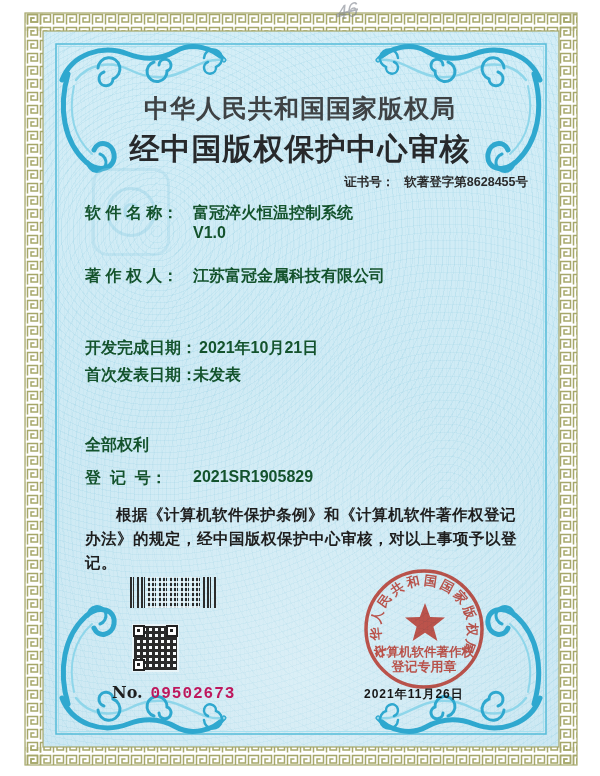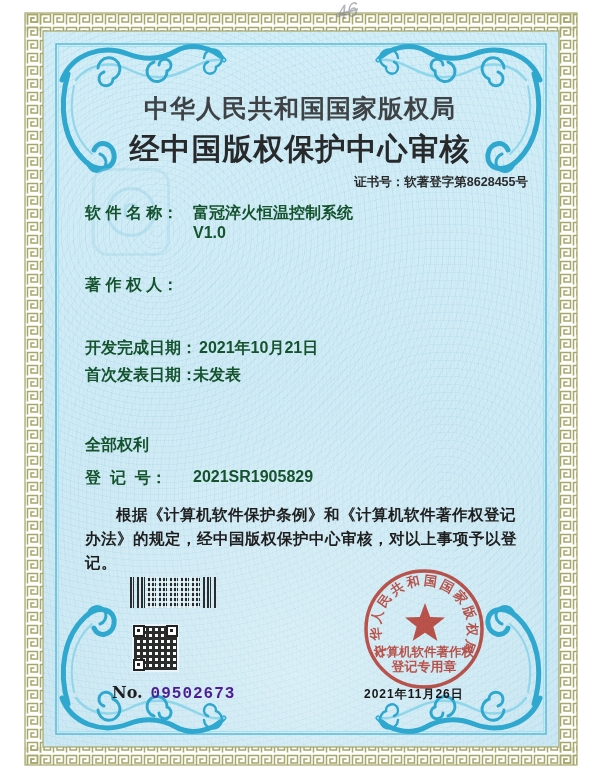--- a/index.html
+++ b/index.html
@@ -15,27 +15,27 @@
       repeating-linear-gradient(88deg, rgba(140,205,225,0.10) 0 1px, rgba(0,0,0,0) 1px 4px),
       linear-gradient(#d4eef7,#cae7f2);}
   .deco{position:absolute;left:0;top:0;z-index:1;}
   .content{position:absolute;left:0;top:0;width:600px;height:776px;z-index:2;color:#222;}
   .content div{position:absolute;}
   .authority{left:0;right:0;top:92px;text-align:center;font-size:25px;font-weight:700;
     color:#3e4244;letter-spacing:1px;}
   .title{left:0;right:0;top:129px;text-align:center;font-size:30px;font-weight:700;
     color:#27292b;letter-spacing:1px;}
   .certno{right:72px;top:174px;font-size:12.5px;font-weight:700;color:#2b2b2b;}
-  .certno .num{}
+  .certno .num{margin-left:10px;}
   .row{left:85px;display:flex;align-items:flex-start;font-size:16px;font-weight:700;color:#14532d;justify-content:center;}
   .row .lbl{width:108px;flex:0 0 108px;white-space:pre;}
   .row .val{white-space:pre;}
   .val2{display:block;}
   .r-name{top:203px;}
-  .r-owner{top:275px;}
+  .r-owner{top:266px;}
   .r-dev{top:338px;gap:6px;}
   .r-pub{top:365px;}
   .r-acq{top:400px;}
   .r-scope{top:435px;}
   .r-reg{top:468px;}
   .statement{left:85px;top:503px;width:437px;font-size:15.5px;font-weight:700;color:#1e1e1e;
     line-height:24px;text-indent:2em;letter-spacing:0.5px;}
   
   .barcode{left:130px;top:577px;width:86px;height:31px;
     background:
@@ -47,21 +47,21 @@
   .qr{left:132px;top:624px;width:47px;height:48px;background:#e8f4f8;}
   .qr .fill{position:absolute;left:2px;top:2px;right:2px;bottom:2px;
     background-image:
       repeating-linear-gradient(0deg,#2b2b2b 0 3px,rgba(0,0,0,0) 3px 6px),
       repeating-linear-gradient(90deg,#2b2b2b 0 3px,rgba(255,255,255,0.75) 3px 6px);}
   .qf{position:absolute;width:12px;height:12px;border:2.5px solid #222;background:#fff;box-sizing:border-box;}
   .qf:before{content:"";position:absolute;left:2px;top:2px;width:3px;height:3px;background:#222;}
   .qf.tl{left:1px;top:1px;} .qf.tr{right:1px;top:1px;} .qf.bl{left:1px;bottom:1px;}
   .serial{left:112px;top:683px;font-size:16px;font-weight:700;}
   .serial .pfx{font-family:"DejaVu Serif","Liberation Serif",serif;color:#1e1e1e;}
-  .serial .num{color:#4c1d95;font-family:"Liberation Mono","DejaVu Sans Mono",monospace;
+  .serial .num{color:#be185d;font-family:"Liberation Mono","DejaVu Sans Mono",monospace;
     margin-left:8px;letter-spacing:1px;}
   .issue-date{left:364px;top:686px;font-size:12px;font-weight:700;color:#161616;letter-spacing:1px;}
   .pencil{left:336px;top:0px;font-size:20px;color:#7e838d;opacity:0.6;font-style:italic;
     transform:rotate(-14deg) skewX(-8deg);text-decoration:line-through;}
   
   .emblem{left:92px;top:168px;width:72px;height:82px;border:3px solid rgba(150,208,228,0.55);
     border-radius:16px;opacity:0.55;display:flex;align-items:center;justify-content:center;}
   .emblem .circ{width:44px;height:44px;border:3px solid rgba(150,208,228,0.8);border-radius:50%;
     display:flex;align-items:center;justify-content:center;font-size:24px;font-weight:700;
     color:rgba(150,208,228,0.9);}
@@ -120,20 +120,21 @@
     <div class="emblem">
       <div class="circ">C</div>
     </div>
 
     <div class="row r-name">
       <span class="lbl">软 件 名 称：</span>
       <span class="val"><span>富冠淬火恒温控制系统</span><span class="val2">V1.0</span></span>
     </div>
     <div class="row r-owner">
       <span class="lbl">著 作 权 人：</span>
+      <span class="val">江苏富冠金属科技有限公司</span>
     </div>
     <div class="row r-dev">
       <span class="lbl">开发完成日期：</span>
       <span class="val">2021年10月21日</span>
     </div>
     <div class="row r-pub">
       <span class="lbl">首次发表日期：</span>
       <span class="val">未发表</span>
     </div>
     <div class="row r-scope">

